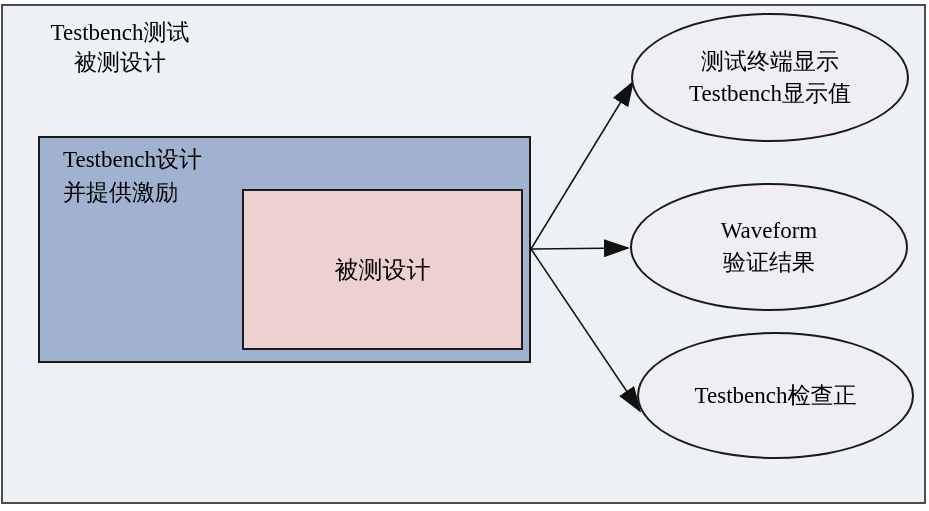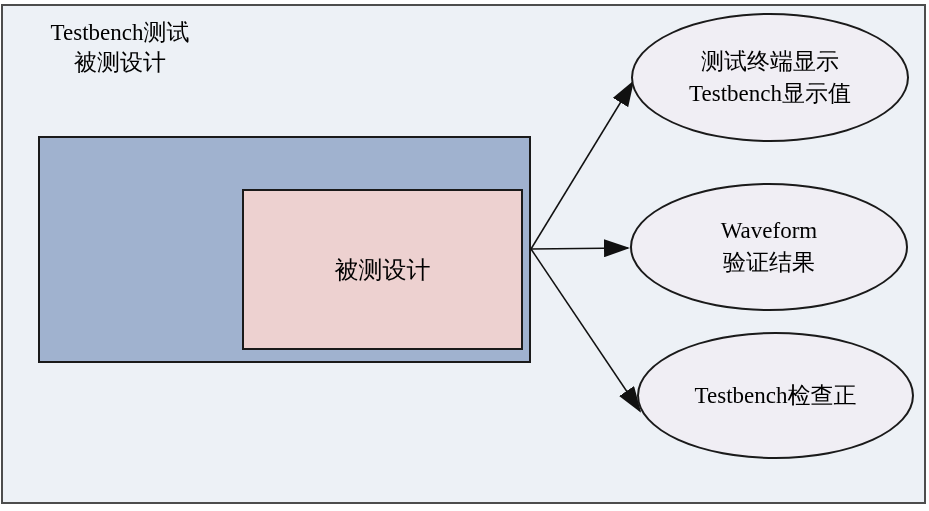--- a/index.html
+++ b/index.html
@@ -105,20 +105,22 @@
 
   <div class="frame"></div>
 
   <div class="diagram-title">
     <div>Testbench测试</div>
     <div>被测设计</div>
   </div>
 
   <div class="tb-box">
     <div class="tb-label">
+      <div>Testbench设计</div>
+      <div>并提供激励</div>
     </div>
     <div class="dut-box">
       <div>被测设计</div>
     </div>
   </div>
 
   <svg class="arrows" width="929" height="511" viewBox="0 0 929 511">
     <defs>
       <marker id="ah" markerUnits="userSpaceOnUse" markerWidth="26" markerHeight="18" refX="24" refY="9" orient="auto">
         <polygon points="0,0 26,9 0,18" fill="#111111"></polygon>

